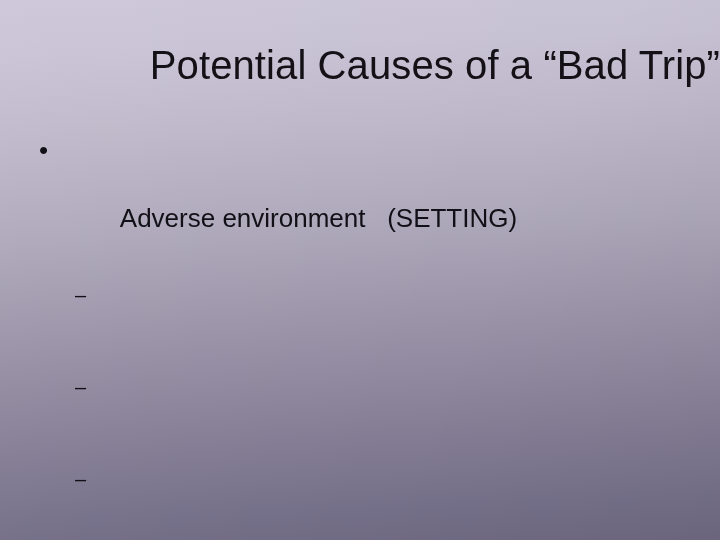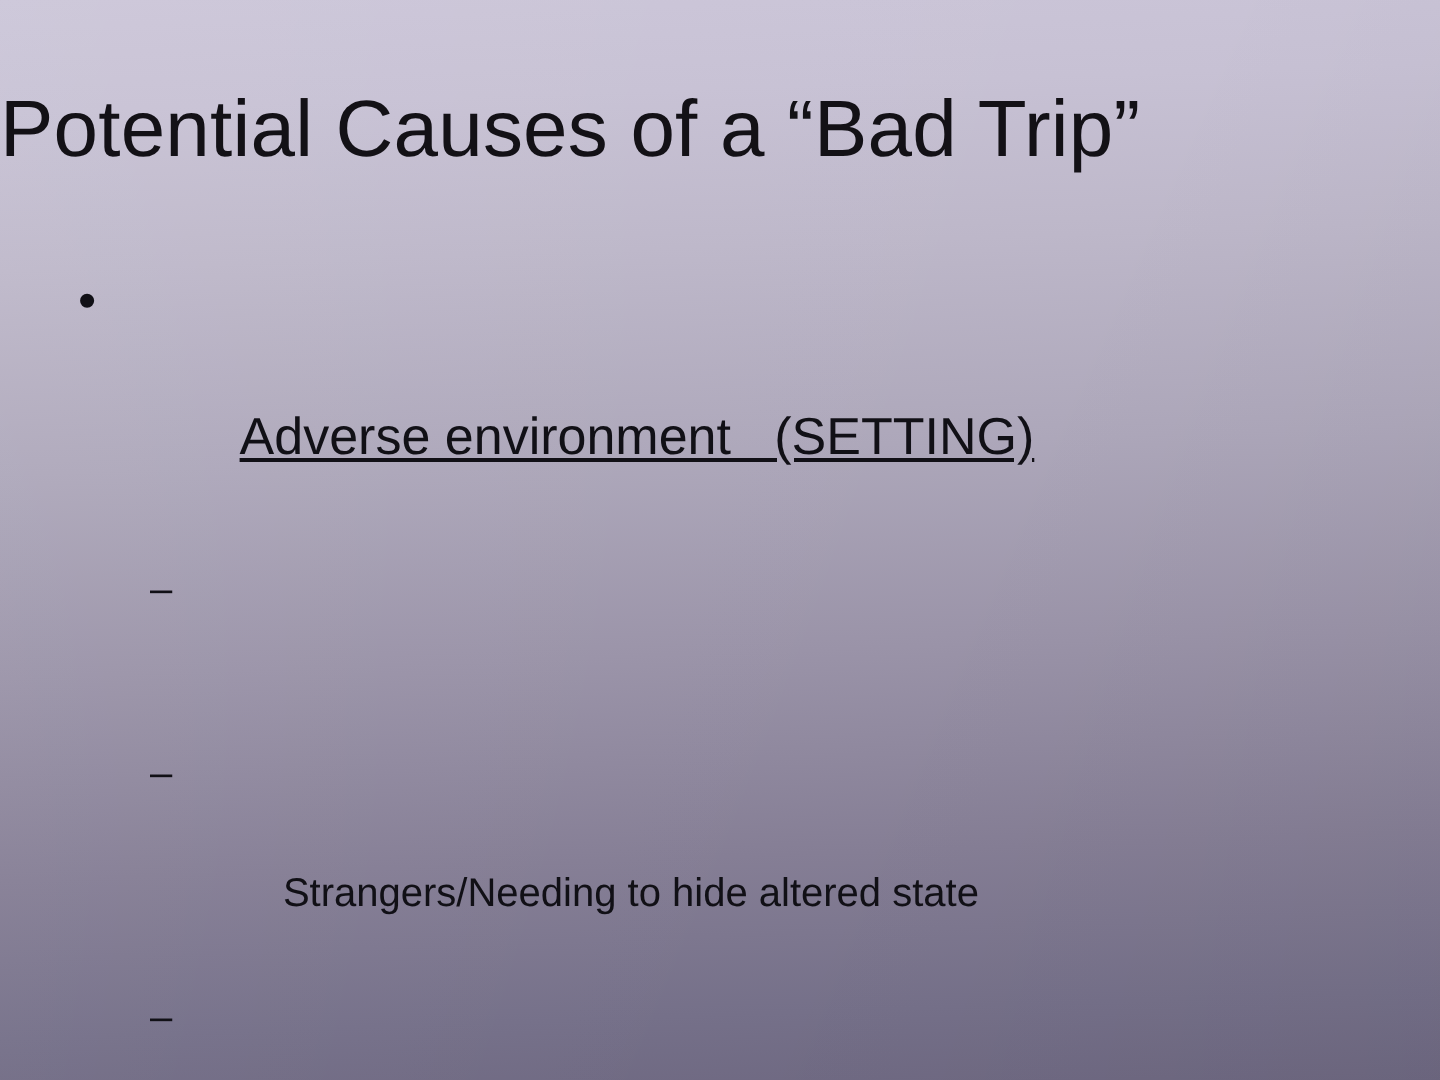--- a/index.html
+++ b/index.html
@@ -42,21 +42,21 @@
     z-index: 2;
     width: 100%;
     height: 100%;
   }
 
   .slide-title {
     position: absolute;
     left: 0;
     top: 41px;
     width: 720px;
-    text-align: left;
+    text-align: right;
     font-size: 40px;
     line-height: 48px;
     font-weight: 400;
     color: #131116;
     letter-spacing: 0.1px;
     white-space: pre;
   }
 
   .body-list {
     position: absolute;
@@ -82,21 +82,20 @@
   }
   .lvl1 > .marker {
     position: absolute;
     left: 39px;
     top: 0;
     font-size: 26px;
     line-height: 34px;
   }
   .lvl1 > .txt {
     display: inline;
-    text-decoration: underline;
   }
 
   
   .lvl2 {
     padding-left: 97px;
     font-size: 20px;
     line-height: 30px;
     margin-bottom: 2px;
     white-space: pre-wrap;
   }
@@ -122,21 +121,20 @@
         <span class="marker">•</span>
         <span class="txt">Adverse environment   (SETTING)</span>
       </div>
 
       <div class="bullet-row lvl2">
         <span class="marker">–</span>
       </div>
 
       <div class="bullet-row lvl2">
         <span class="marker">–</span>
-        <span class="txt">Strangers/Needing to hide altered state</span>
       </div>
 
       <div class="bullet-row lvl2">
         <span class="marker">–</span>
         
       </div>
 
     </div>
   </div>
 </div>

